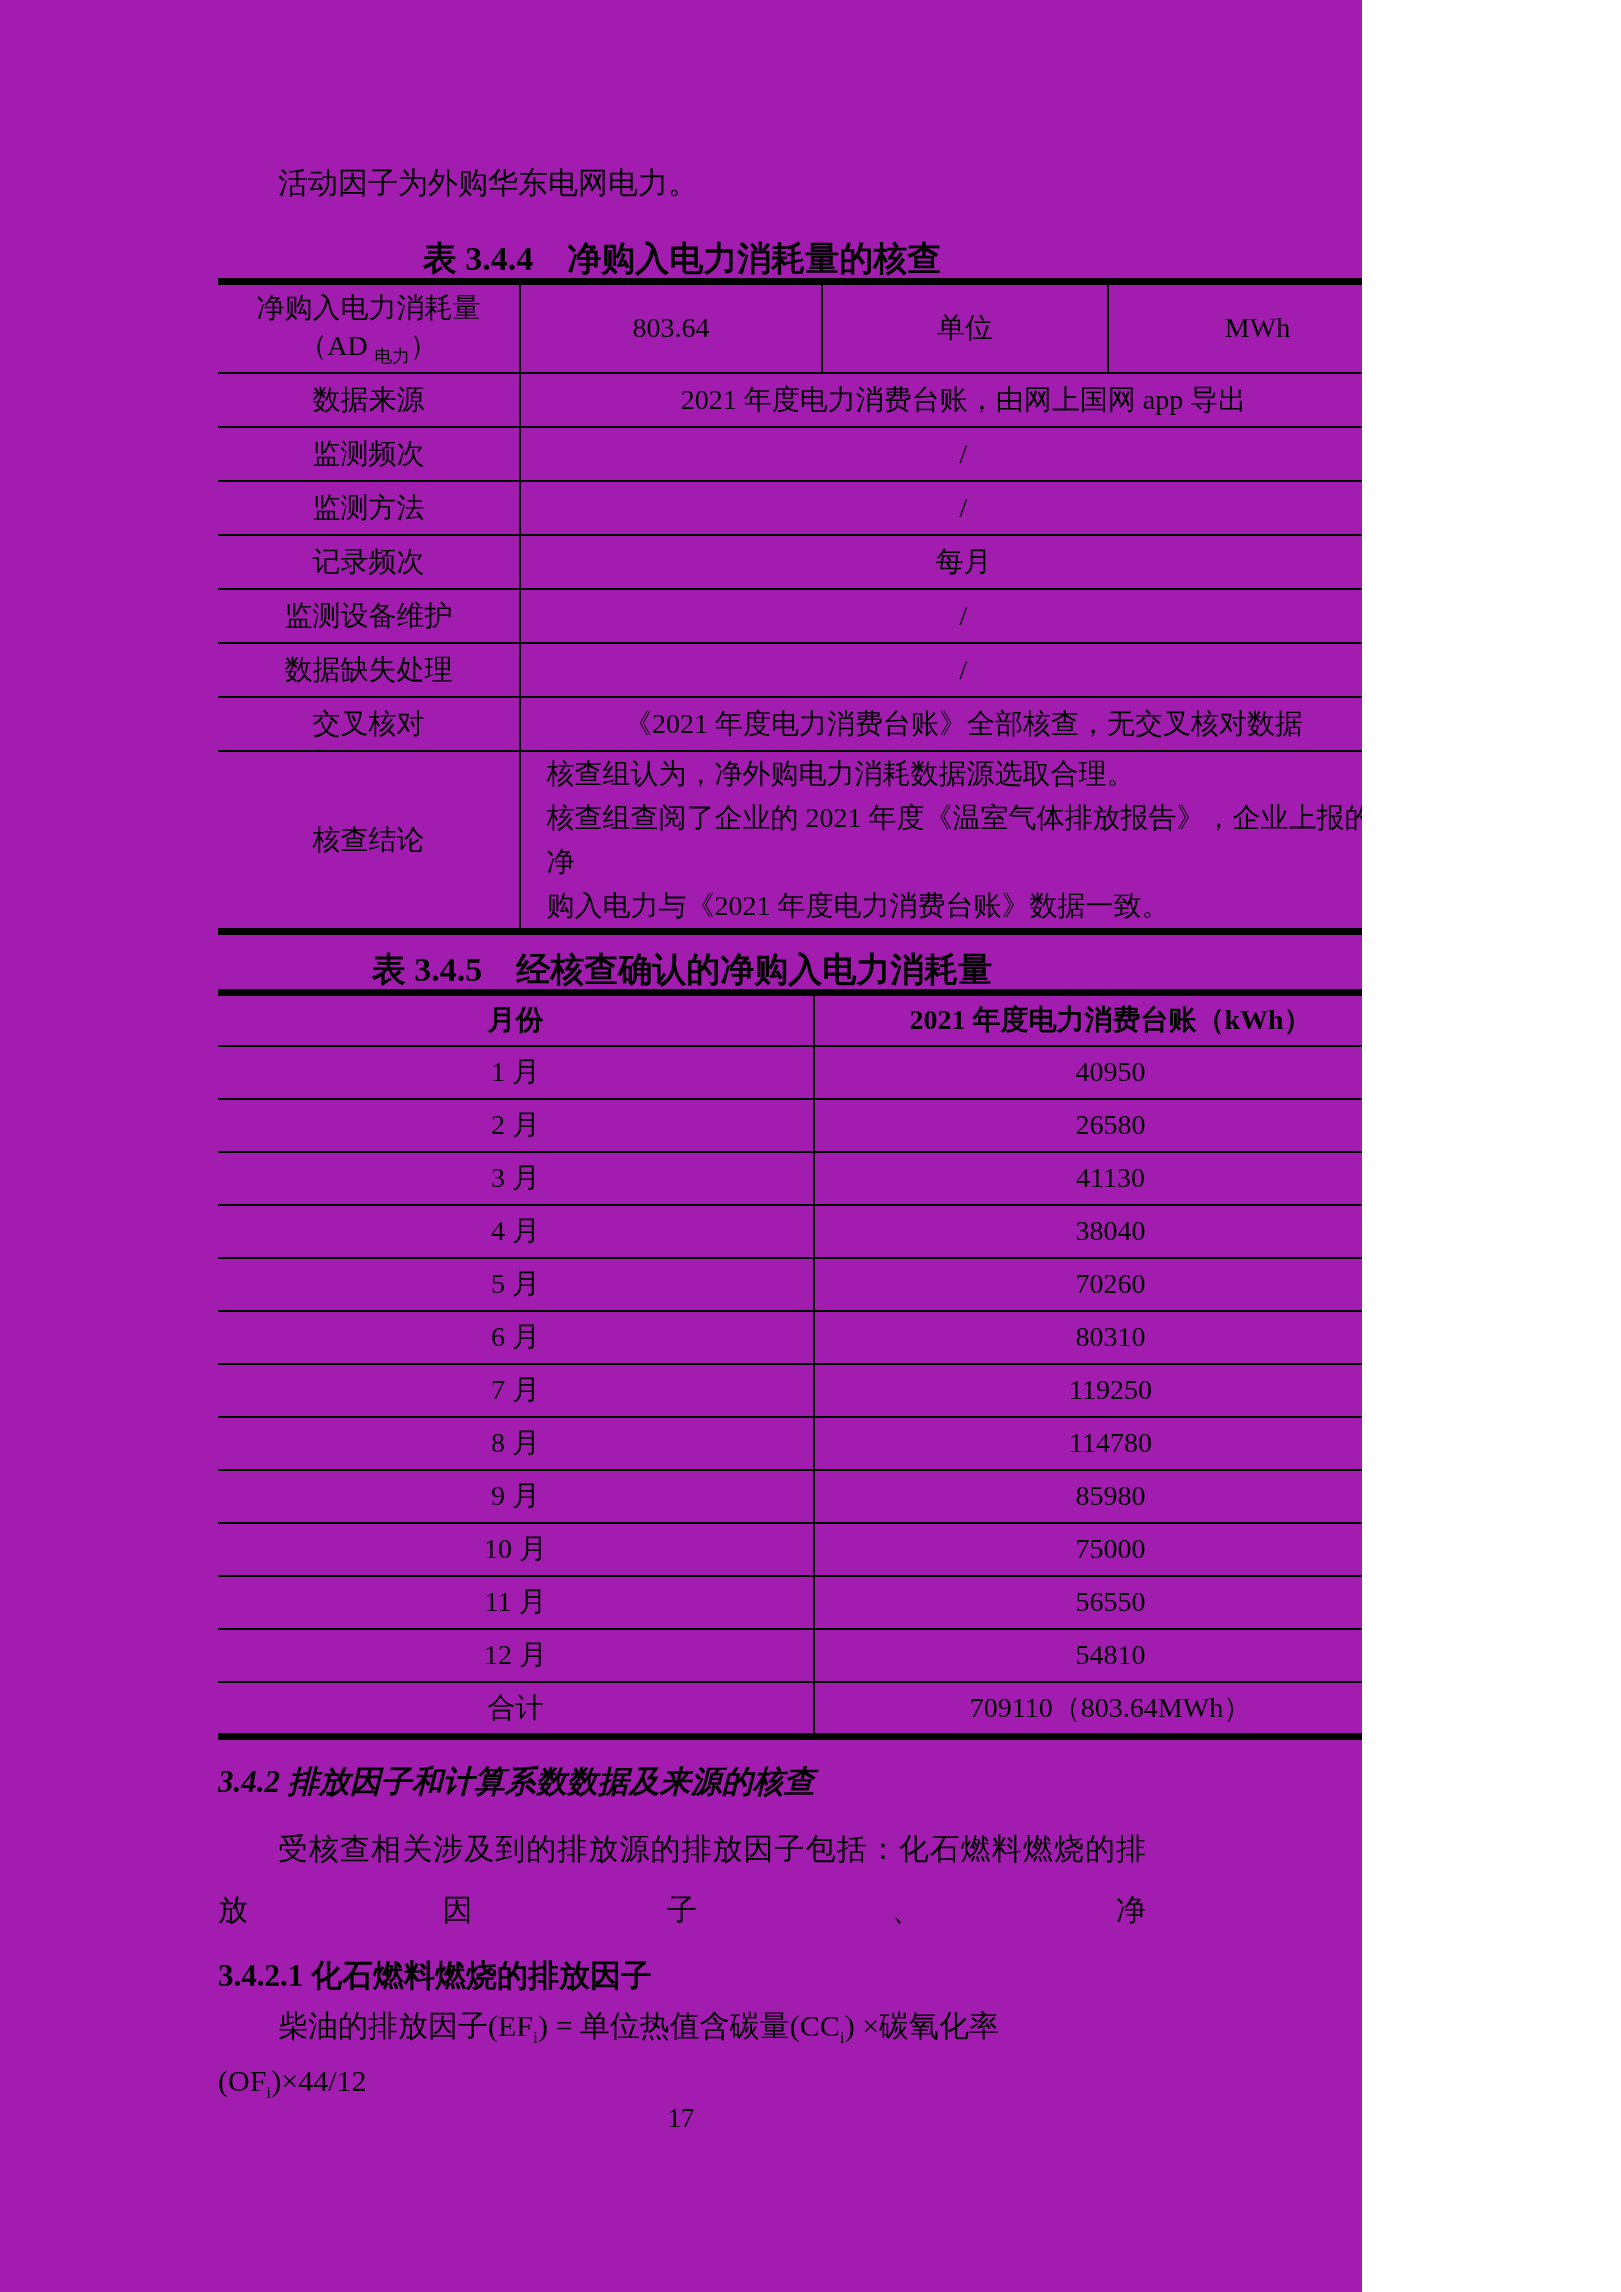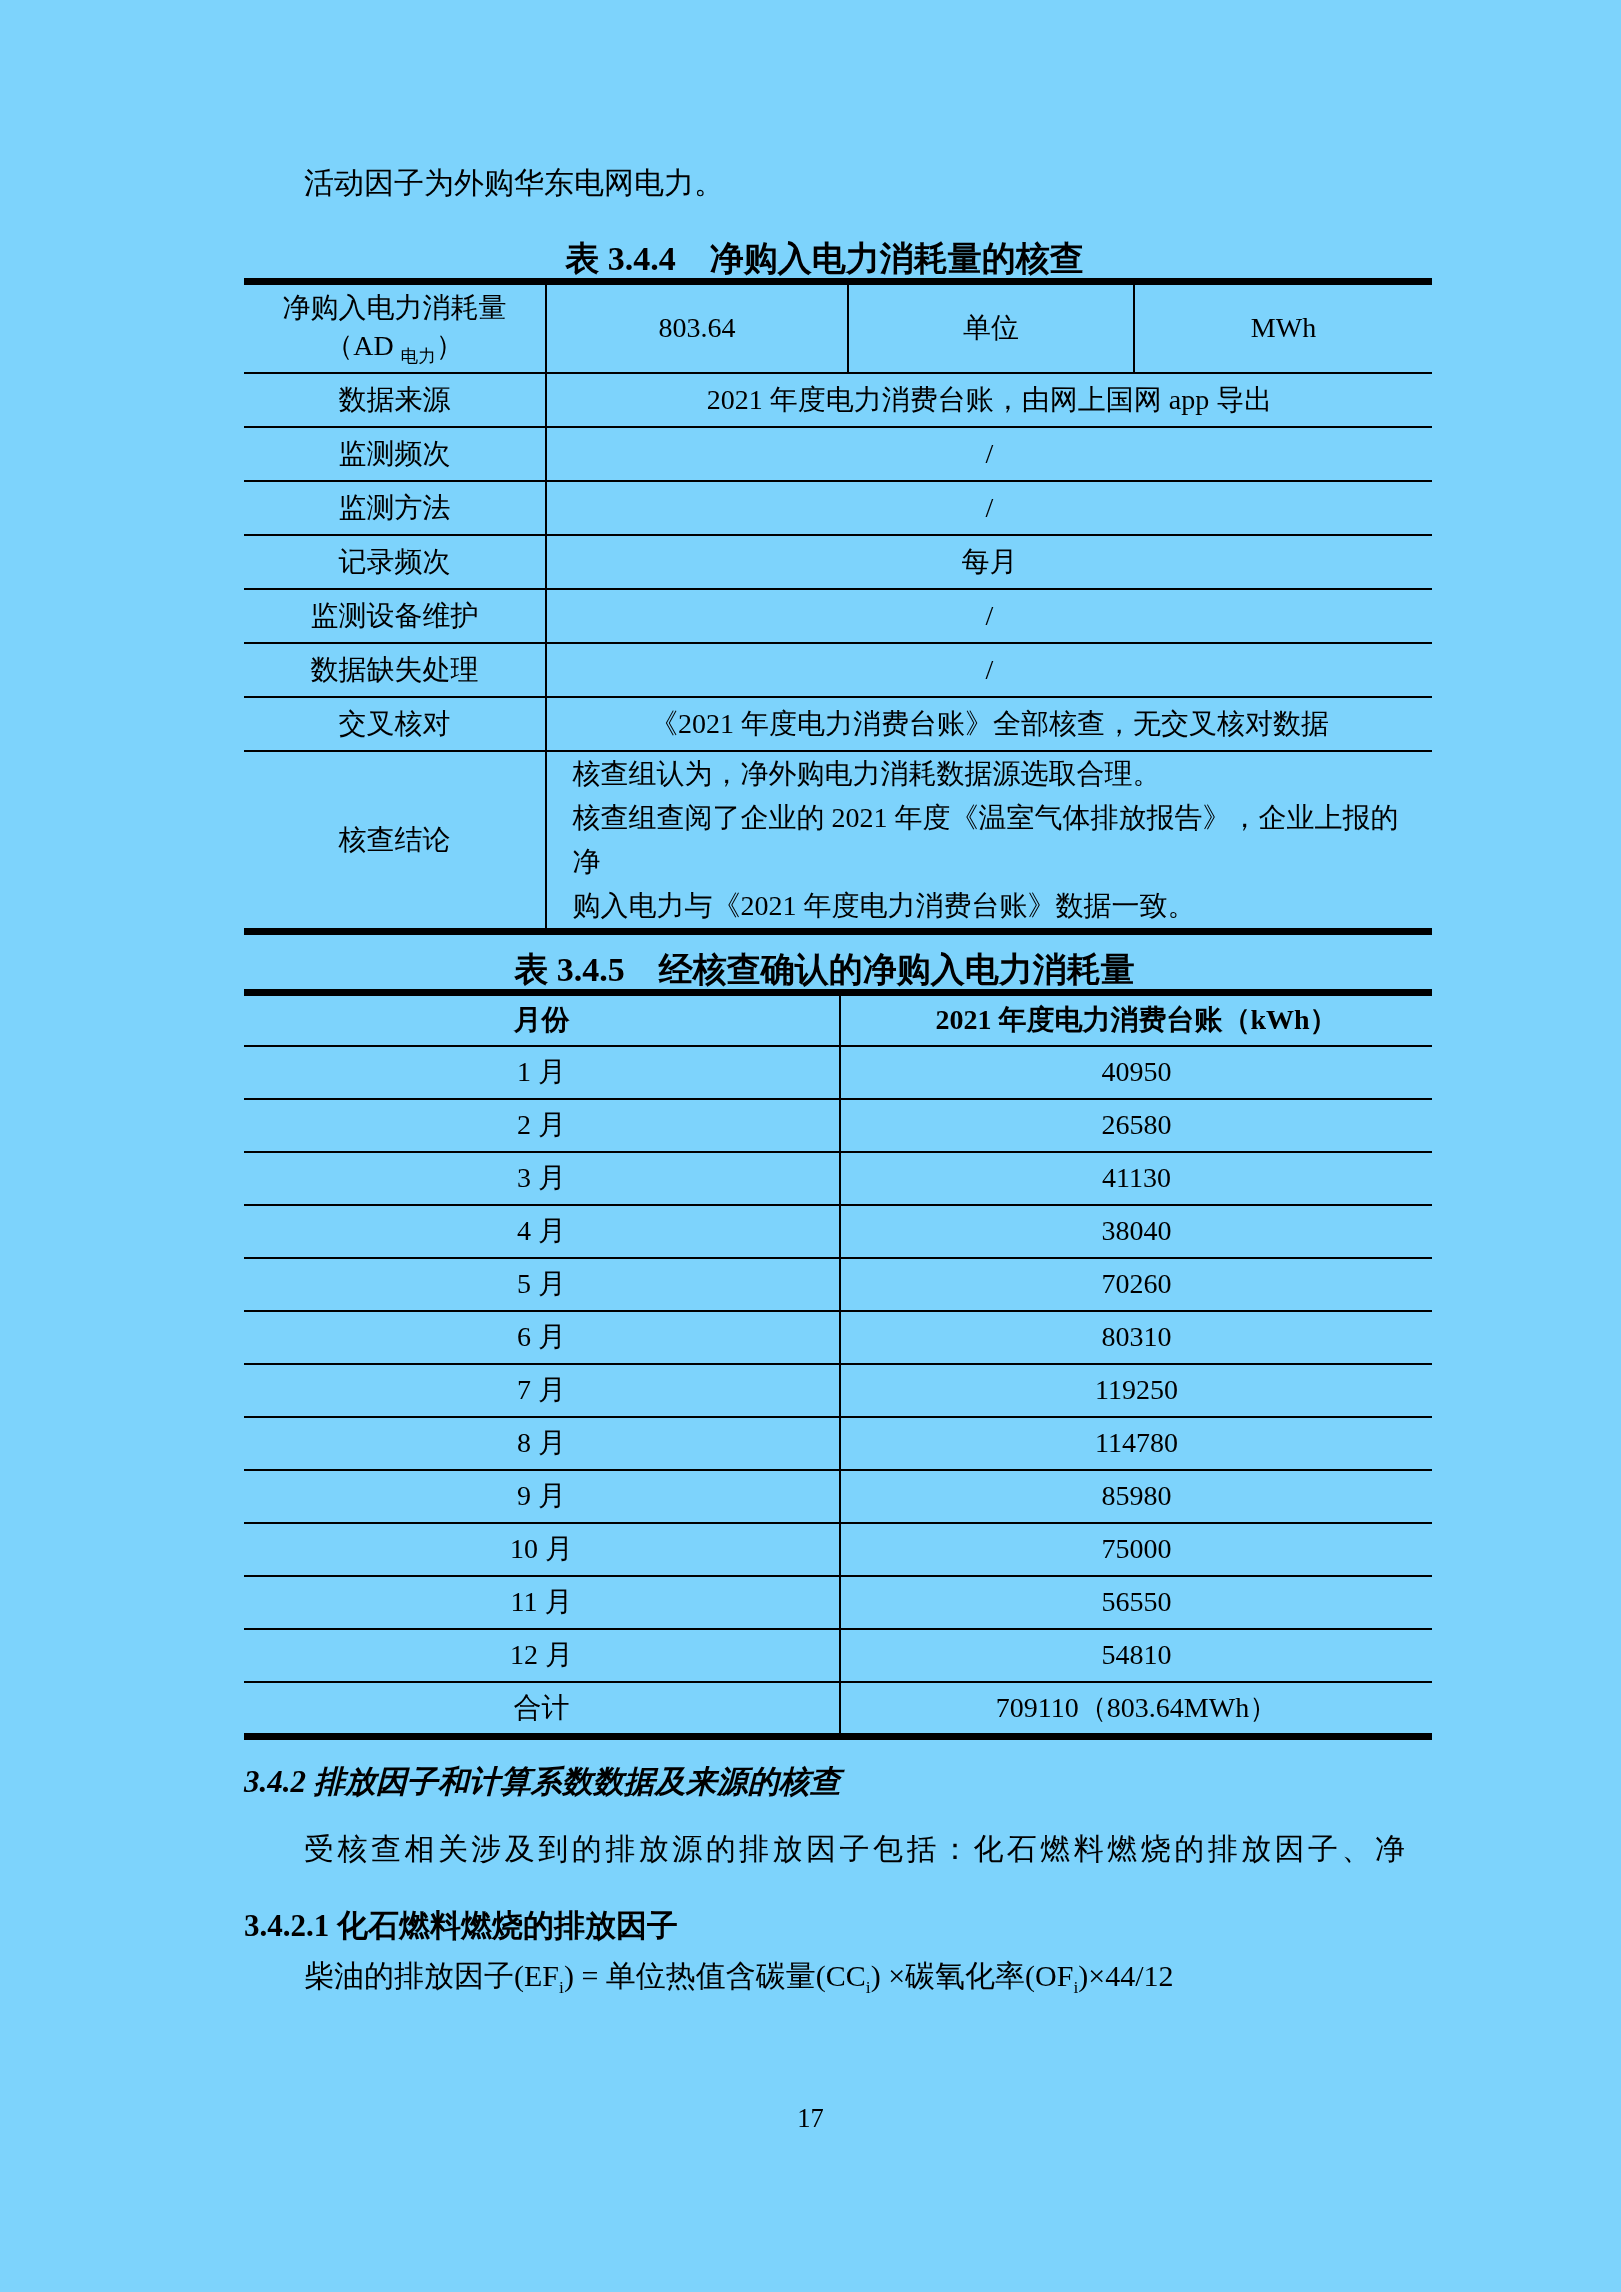--- a/index.html
+++ b/index.html
@@ -1,24 +1,23 @@
 <!DOCTYPE html>
 <html><head>
 <meta charset="utf-8">
 <style>
   * { margin:0; padding:0; box-sizing:border-box; }
   html, body { background:#ffffff; }
   .page {
     position:relative;
-    width:1621px; height:2293px;
-    background:#7dd3fc;
+    width:1362px; height:2293px;
+    background:#a21caf;
     color:#000000;
     font-family:"Liberation Serif","DejaVu Serif",serif;
     overflow:hidden;
-    padding-left:26px;
   }
   .content { padding:165px 216px 0 218px; }
 
   .intro { font-size:30px; line-height:35px; text-indent:2em; }
 
   .tbl-title { font-size:34px; font-weight:bold; text-align:center; line-height:39px; }
   .tbl-title-1 { margin-top:39px; }
   .tbl-title-2 { margin-top:15.7px; }
 
   table {
@@ -55,21 +54,21 @@
   .t2 col.m { width:596px; }
   .t2 col.v { width:592px; }
   .t2 td { height:53px; }
   .t2 td:first-child { border-right:2px solid #000; }
   .t2 .hdr td { font-weight:bold; }
   .t2 .total td { height:55px; }
 
   .h2 { margin-top:19.6px; font-size:31px; font-weight:bold; line-height:43px;font-style:italic; }
   .para { margin-top:15.7px; font-size:30px; line-height:61px; }
   .para .l1 { text-indent:2em; text-align:justify; text-align-last:justify; text-justify:inter-character; }
-  .h3 { margin-top:25px; font-size:31px; font-weight:bold; line-height:43px; }
+  .h3 { margin-top:14px; font-size:31px; font-weight:bold; line-height:43px; }
   .formula { margin-top:7px; font-size:30px; line-height:43px; text-indent:2em; }
 
   .pagenum {
     position:absolute; left:0; top:2103px; width:100%;
     text-align:center; font-size:26.5px;
   }
 </style>
 </head>
 <body>
 

